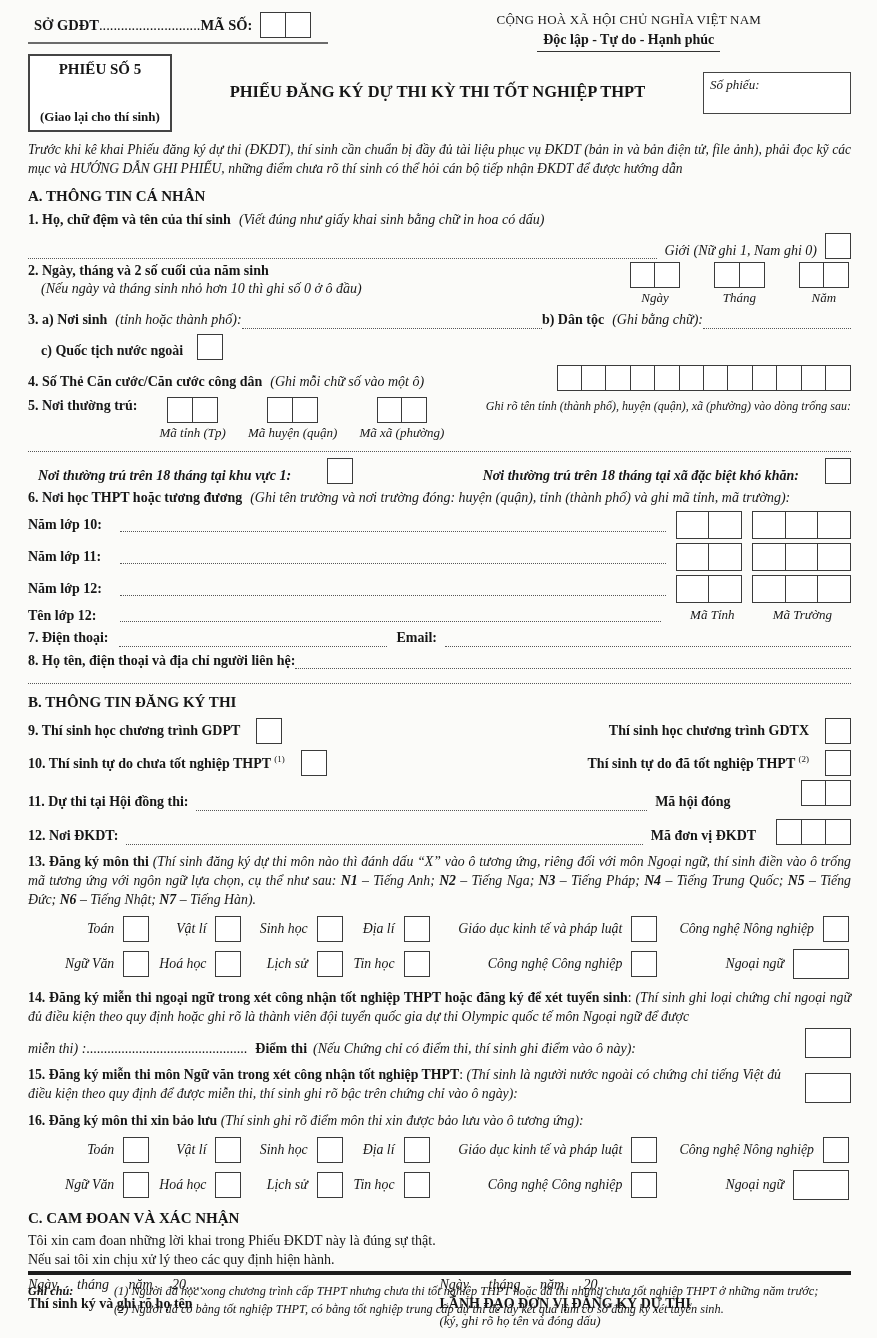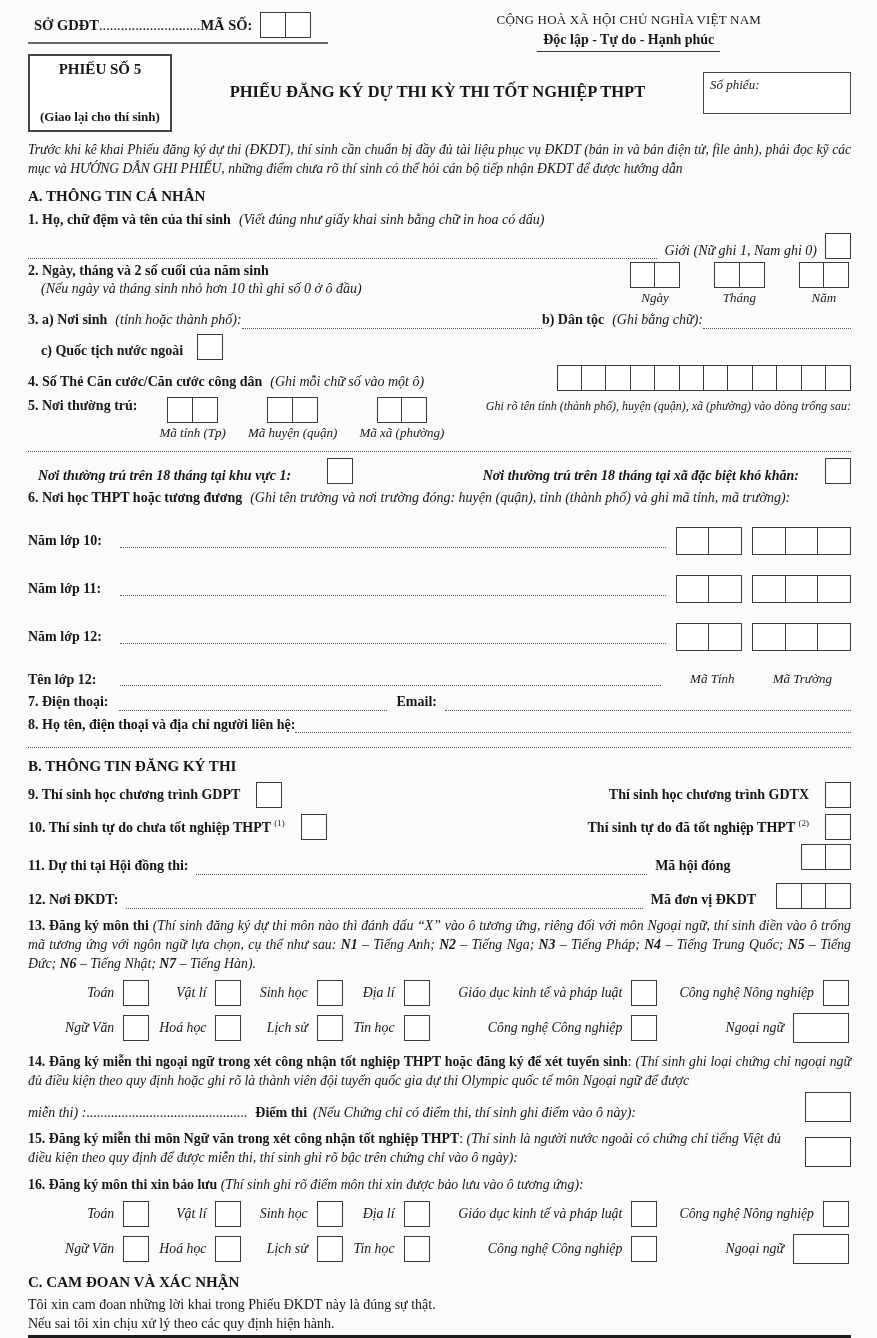--- a/index.html
+++ b/index.html
@@ -61,21 +61,21 @@
   .dob-groups{display:flex;gap:34px;padding-right:2px;}
   .codegroup{display:flex;flex-direction:column;align-items:center;}
   .codegroup .cap{font-style:italic;font-size:13px;margin-top:2px;}
 
   
   .row5{display:flex;align-items:flex-start;margin-top:6px;}
   .row5 .groups{display:flex;gap:22px;margin-left:22px;}
   .row5 .note{flex:1;text-align:right;font-style:italic;font-size:12px;padding-top:2px;line-height:1.3;}
 
   
-  .schoolrow{display:flex;align-items:center;margin-top:20px;}
+  .schoolrow{display:flex;align-items:center;margin-top:4px;}
   .schoolrow .lbl{font-weight:bold;width:92px;flex:0 0 auto;}
   .schoolrow .cellszone{display:flex;gap:10px;margin-left:10px;flex:0 0 auto;}
   .codecaps{display:flex;width:180px;margin-left:10px;flex:0 0 auto;justify-content:space-around;font-style:italic;font-size:13px;}
 
   
   .rowprog{display:flex;align-items:center;margin-top:6px;}
   .rowprog .bx{margin-left:16px;}
   .rowprog .right{margin-left:auto;}
   .rowprog .bxr{margin-left:16px;}
 

